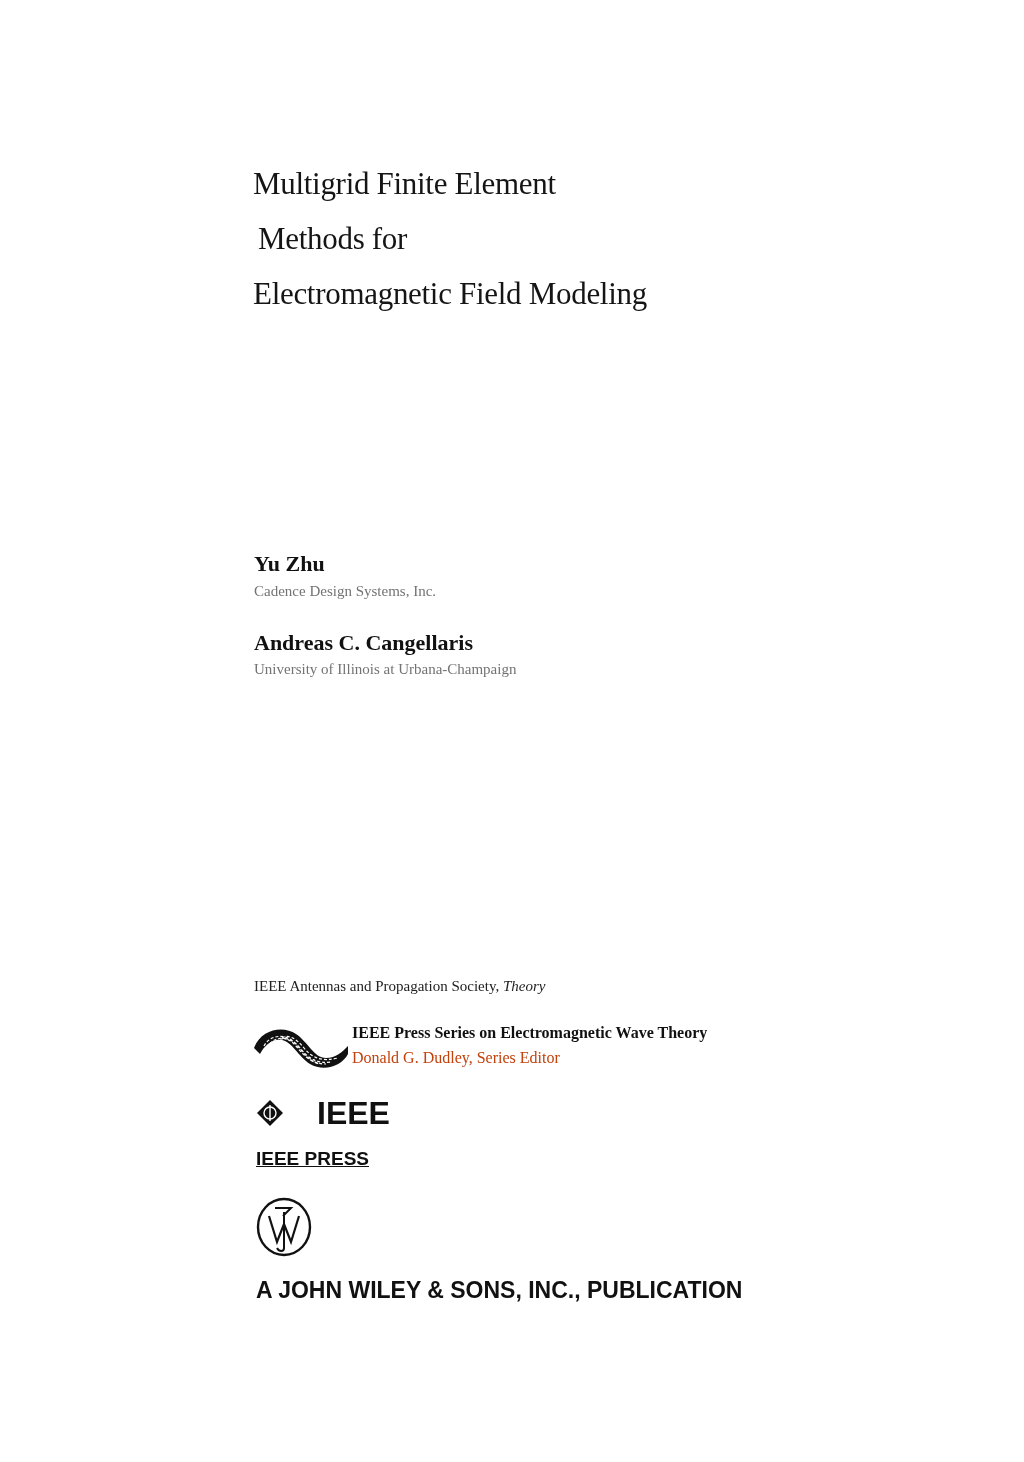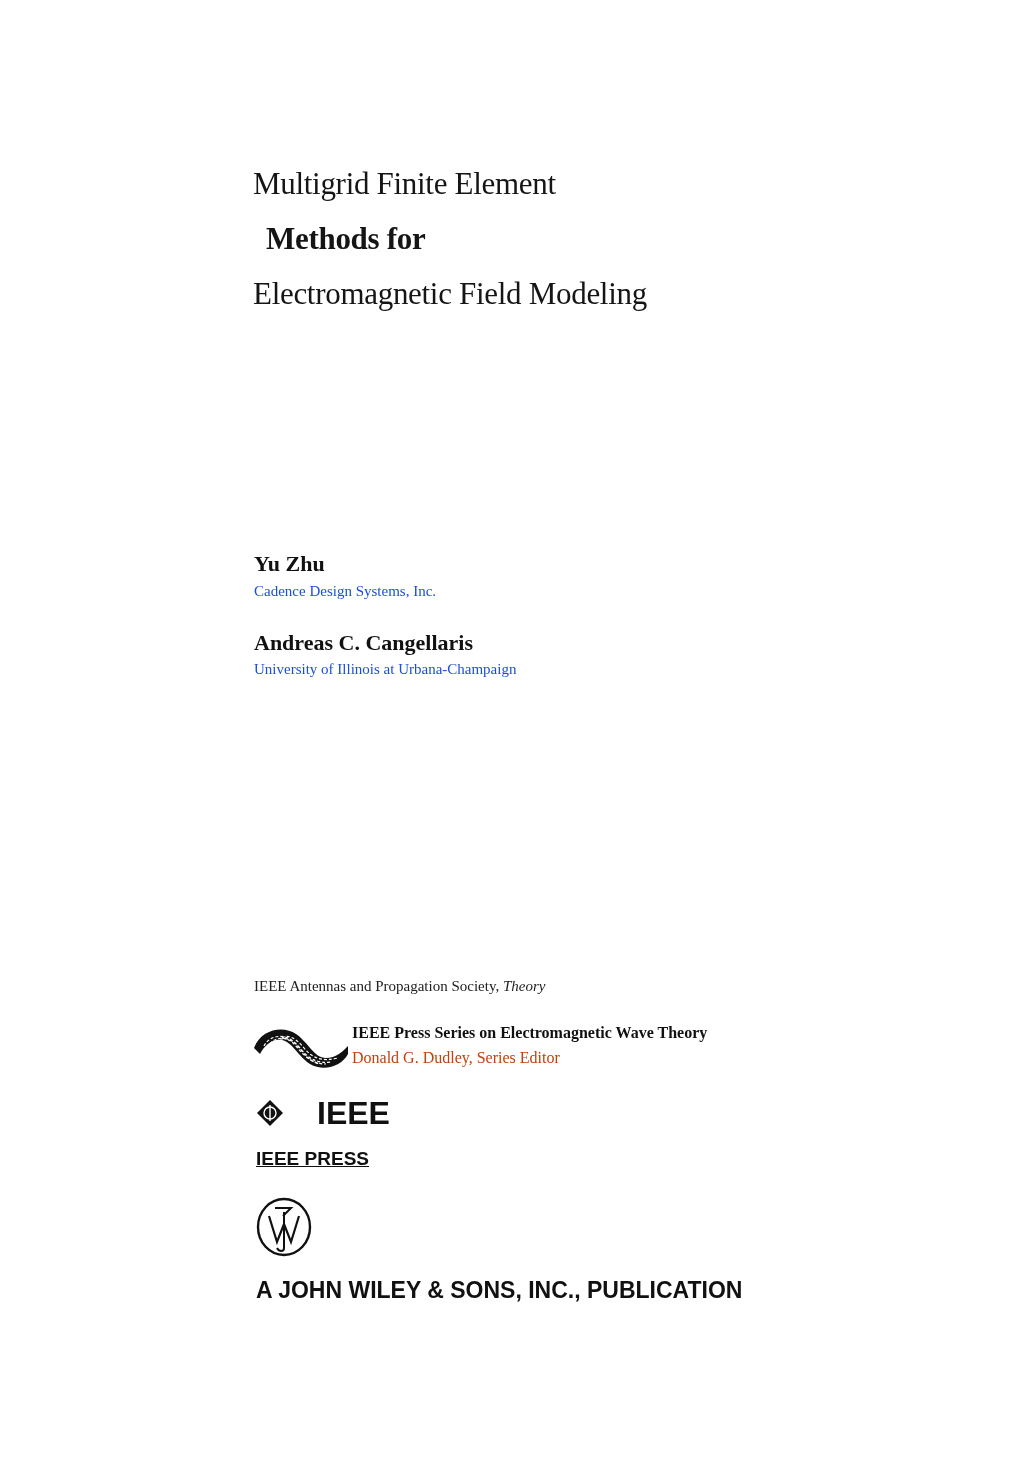--- a/index.html
+++ b/index.html
@@ -3,25 +3,25 @@
   <meta charset="utf-8">
   <style>
     html, body { margin: 0; padding: 0; background: #ffffff; }
     body { width: 1024px; height: 1462px; position: relative; overflow: hidden; color: #111; }
     .serif { font-family: "Liberation Serif", "DejaVu Serif", serif; }
     .sans { font-family: "Liberation Sans", "DejaVu Sans", sans-serif; gap: 29px; }
     .abs { position: absolute; white-space: nowrap; }
 
     .title-line { font-size: 31px; line-height: 1; letter-spacing: -0.3px; color: #151515; }
     #t1 { left: 253px; top: 168px; }
-    #t2 { left: 266px; top: 223px; font-weight: bold; }
+    #t2 { left: 258px; top: 223px; }
     #t3 { left: 253px; top: 278px; }
 
     .author-name { font-size: 22px; font-weight: bold; color: #111; }
-    .affil { font-size: 15px; color: #1d4ed8; }
+    .affil { font-size: 15px; color: #737373; }
     #a1n { left: 254px; top: 551px; }
     #a1a { left: 254px; top: 583px; }
     #a2n { left: 254px; top: 630px; }
     #a2a { left: 254px; top: 661px; }
 
     #sponsor { left: 254px; top: 978px; font-size: 15px; color: #222; }
     #sponsor i { font-style: italic; }
 
     #series-logo { left: 252px; top: 1024px; width: 100px; height: 48px; }
     #series-title { left: 352px; top: 1024px; font-size: 16px; font-weight: bold; color: #111; }

